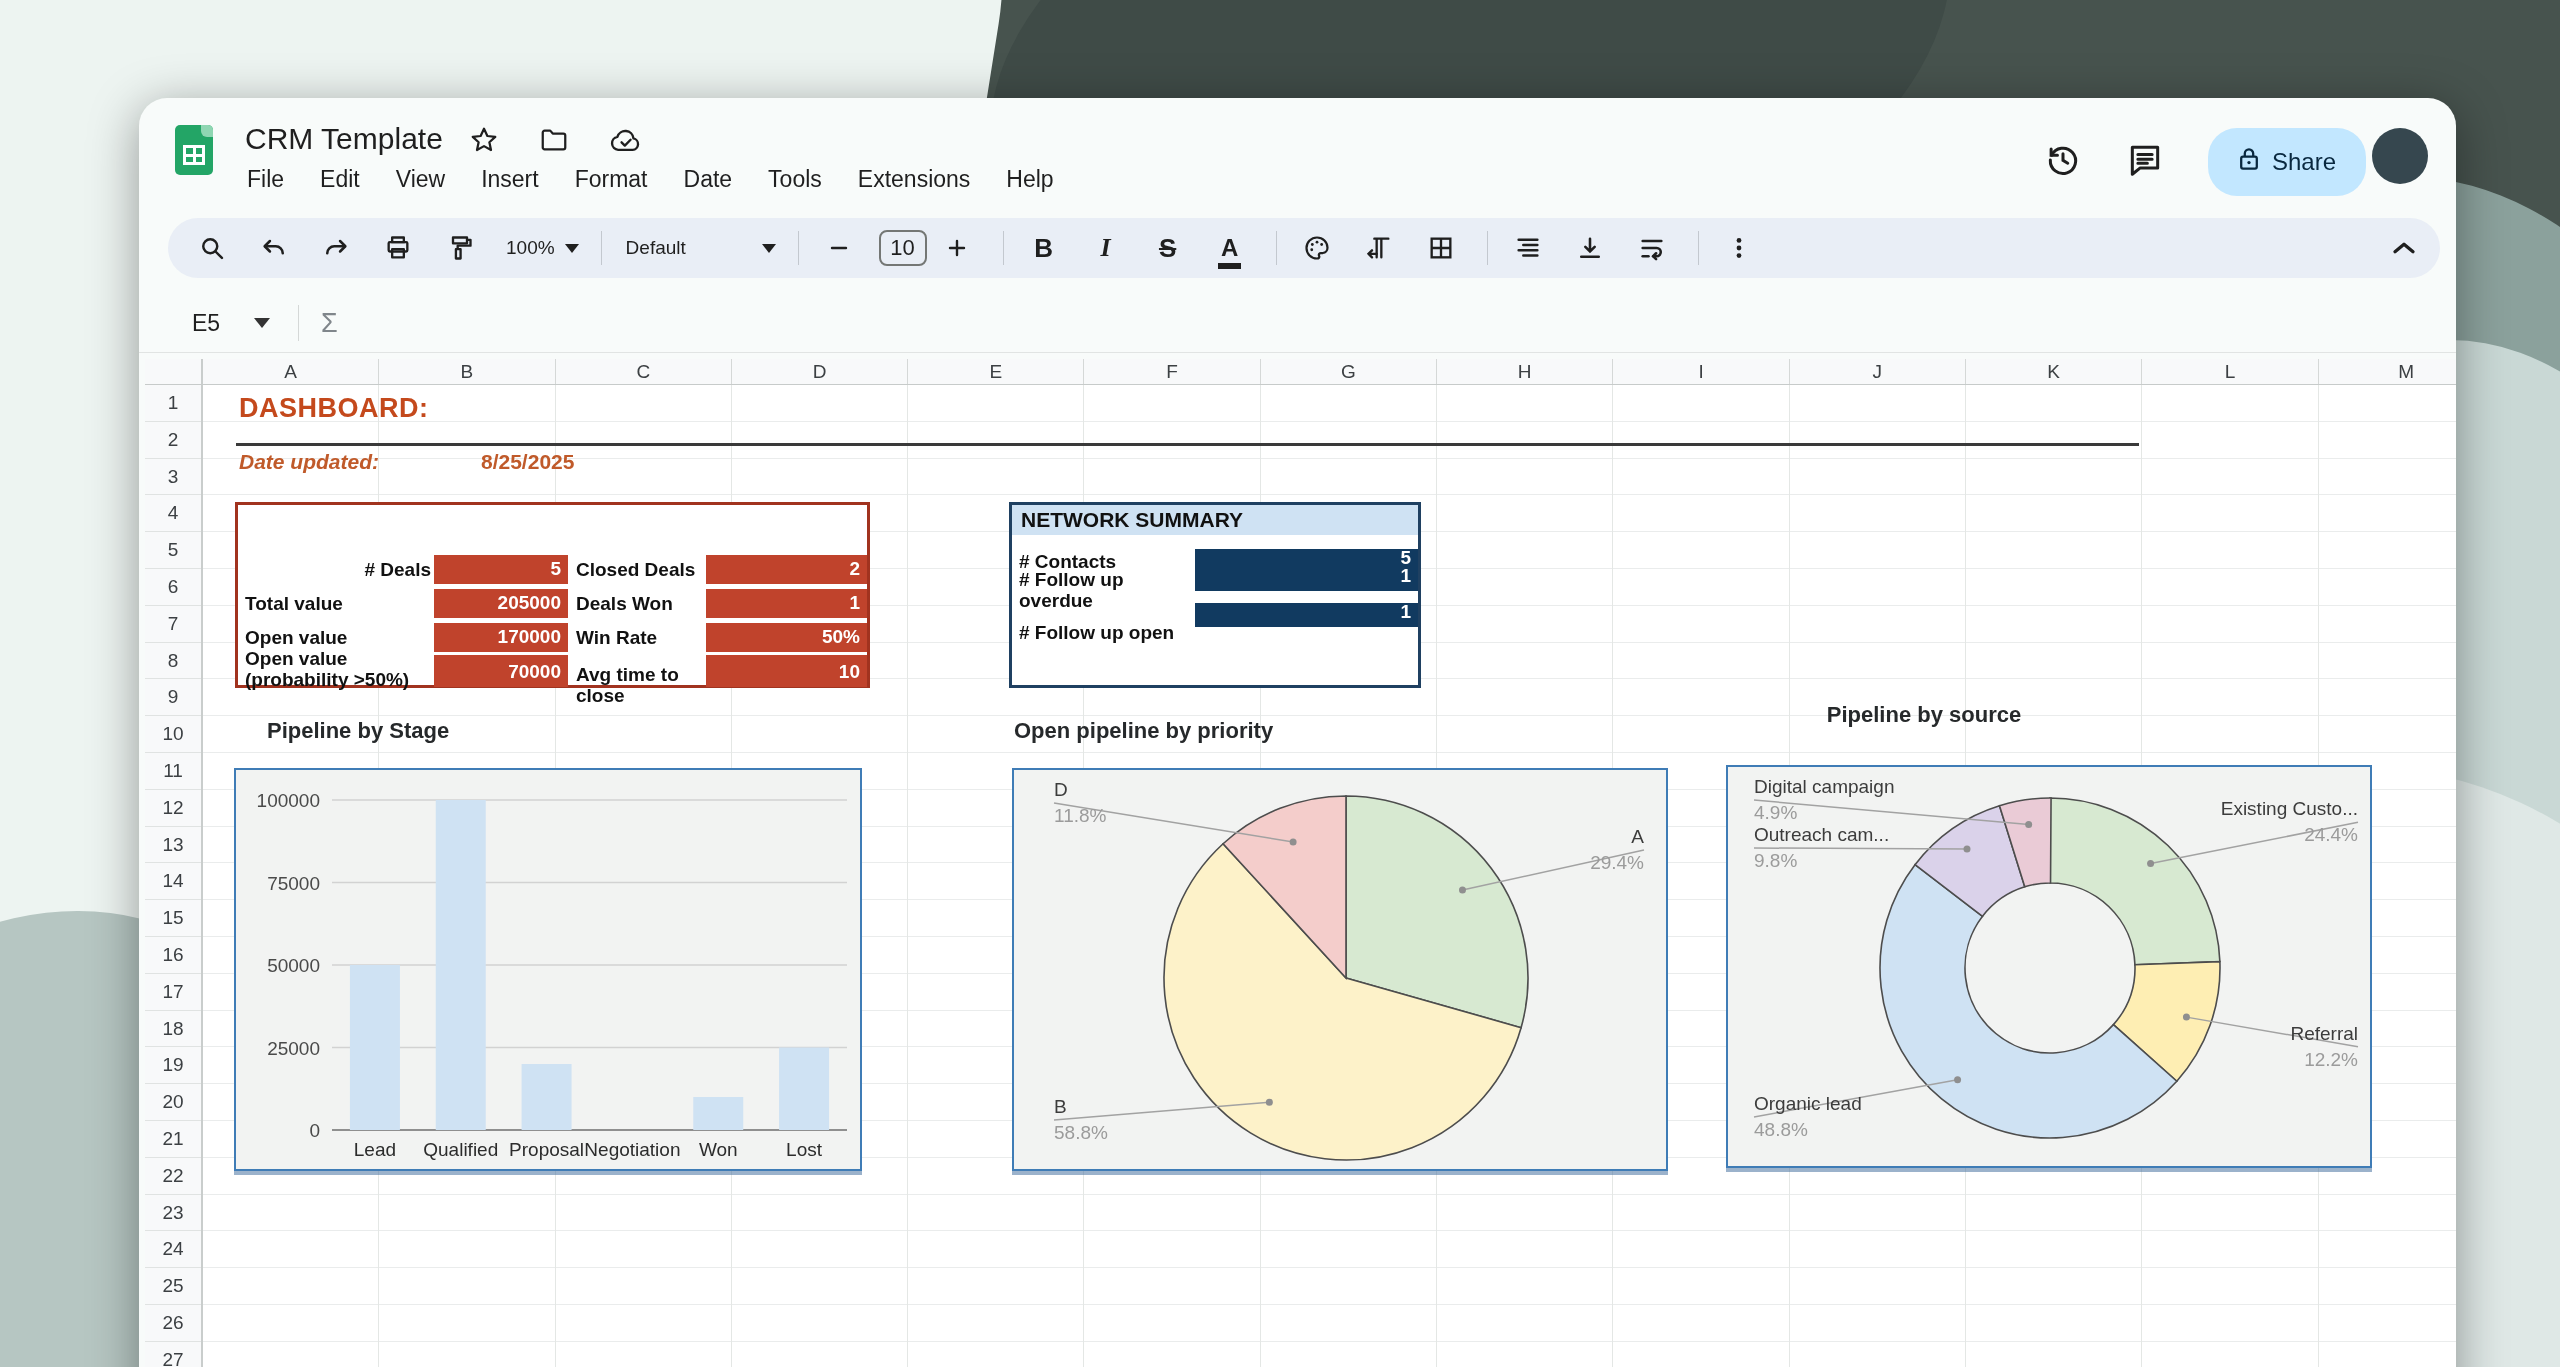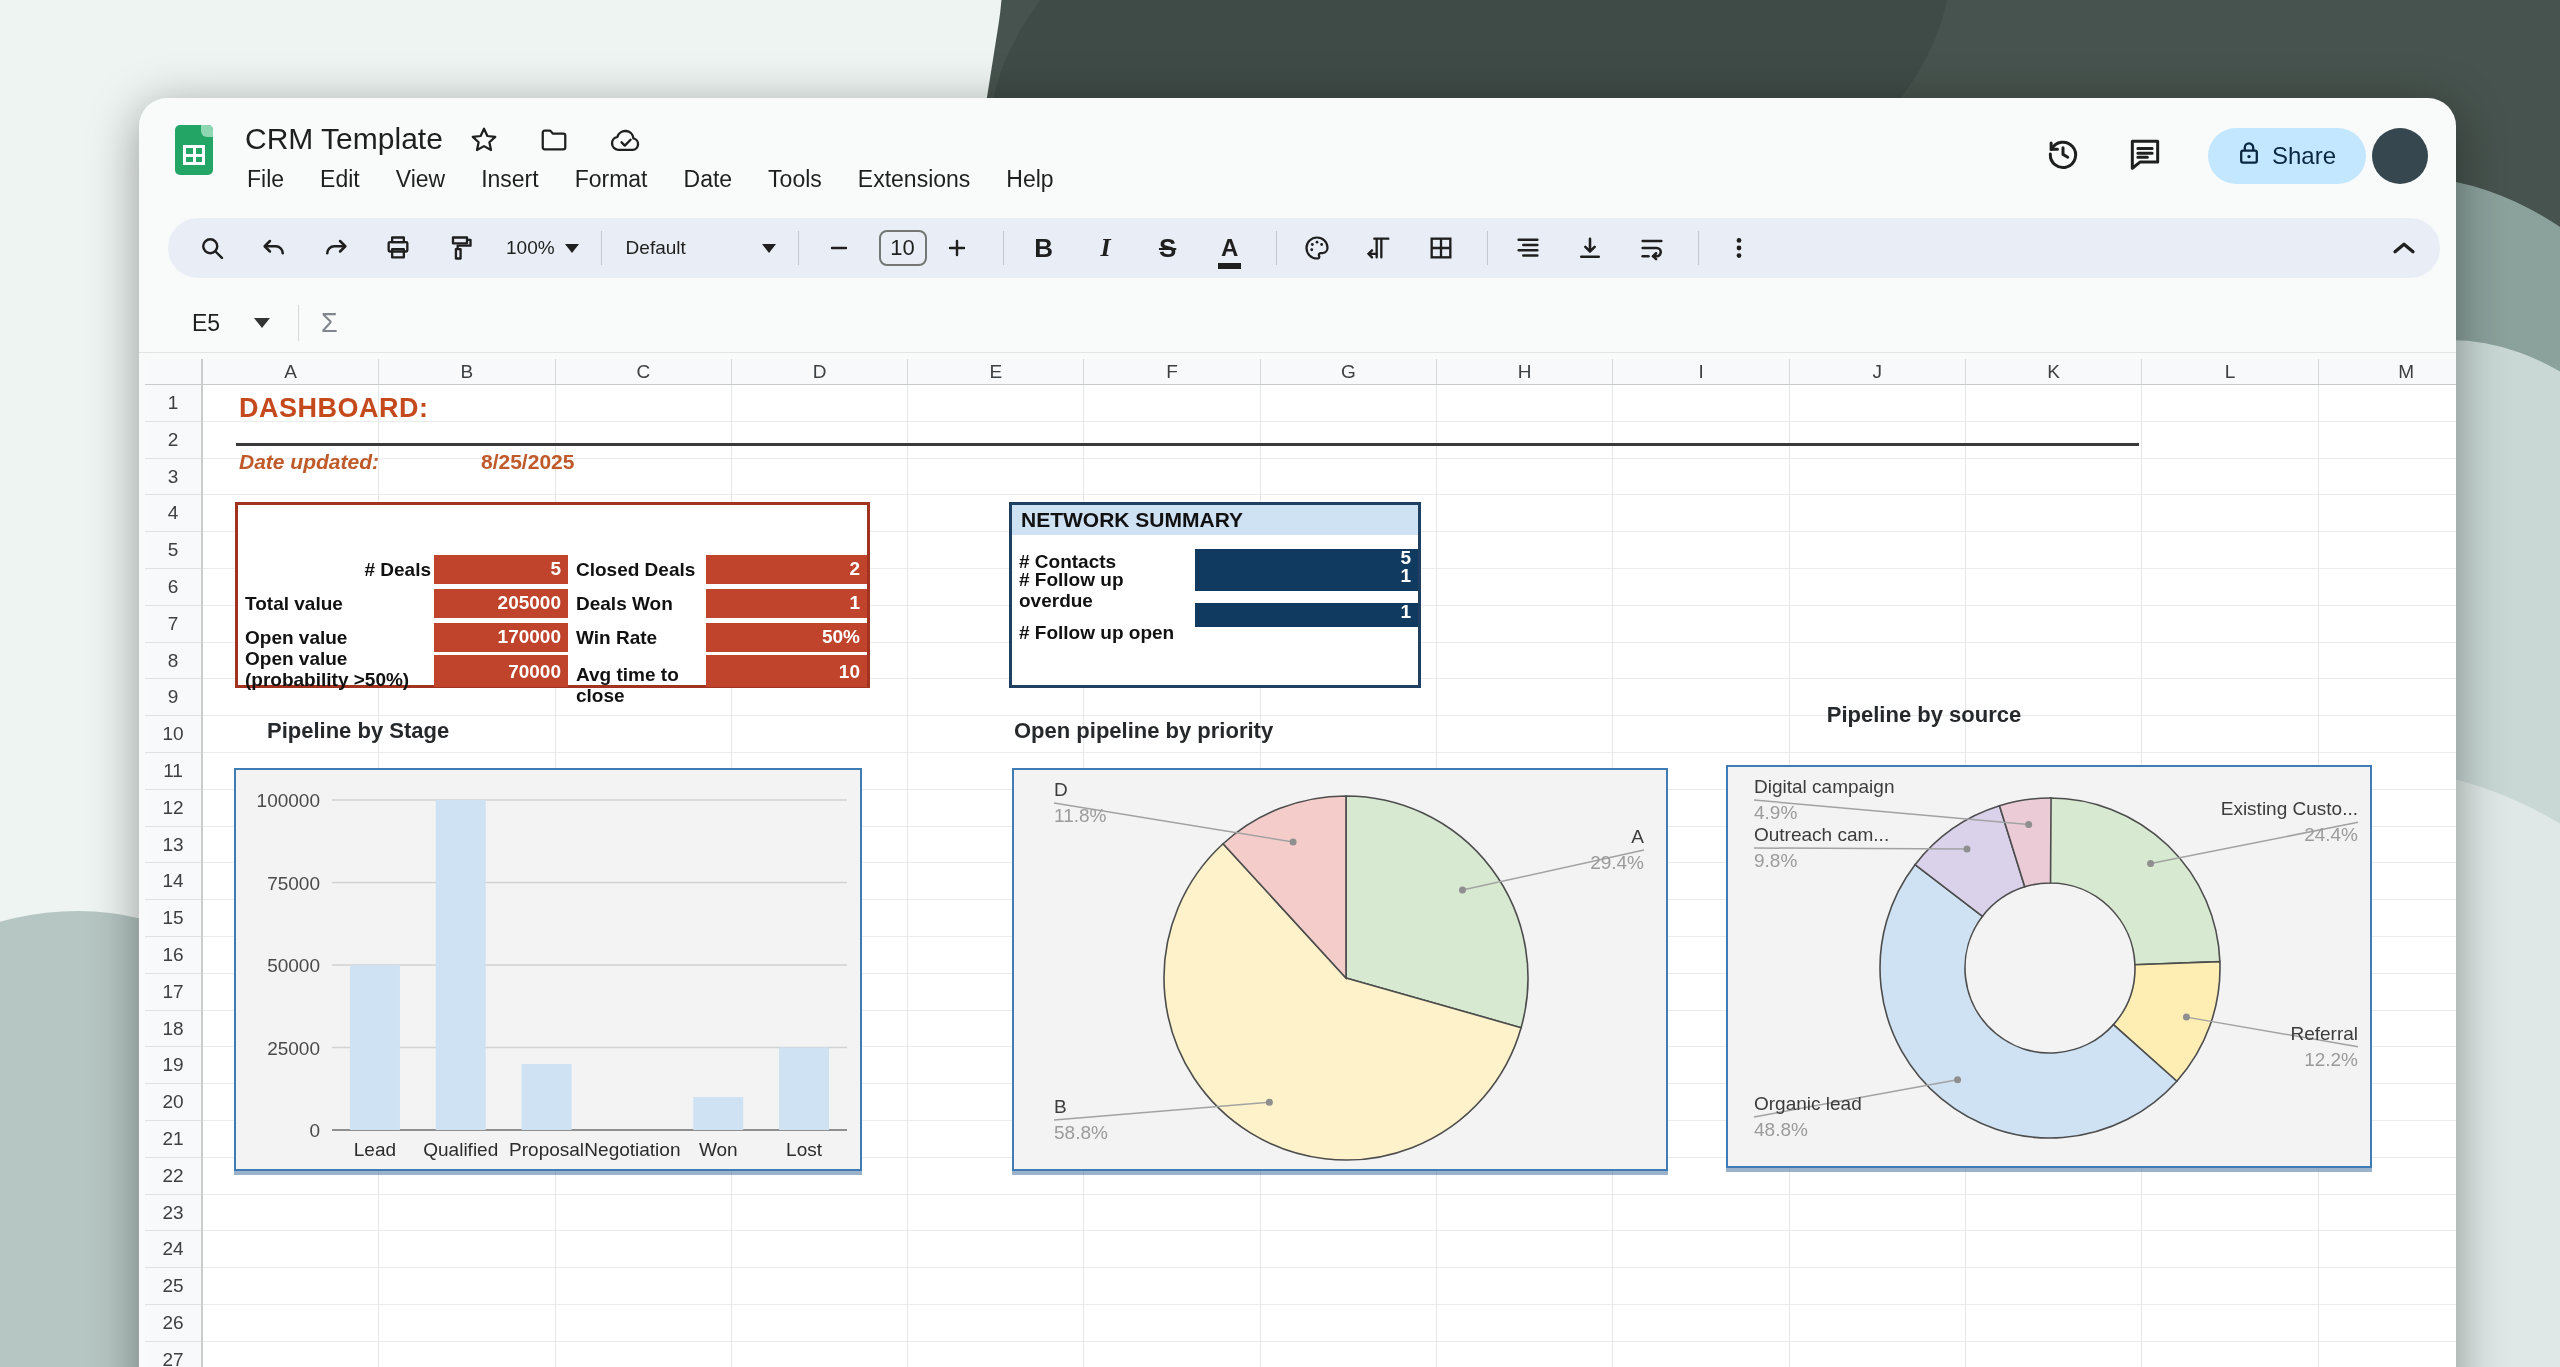--- a/index.html
+++ b/index.html
@@ -31,21 +31,21 @@
         linear-gradient(#fff,#fff) 9.5px 0/3px 20px,
         linear-gradient(#fff,#fff) 19px 0/3px 20px;
       background-repeat:no-repeat; }
   .doc-title { position:absolute; left:106px; top:24px; font-size:30px; color:#1f1f1f; }
   .title-icons { position:absolute; left:330px; top:24px; display:flex; gap:40px; align-items:center; height:36px; }
   .title-icons svg { display:block; }
   .menubar { position:absolute; left:104px; top:66px; display:flex; gap:28px; }
   .menu-item { font-size:23px; color:#1f1f1f; padding:2px 4px; cursor:default; }
   .tb-right { position:absolute; right:90px; top:30px; display:flex; align-items:center; gap:44px; }
   .share-btn { display:flex; align-items:center; gap:12px; background:#c2e7ff; color:#09283f;
-               border-radius:29px; height:56px; padding:0 30px; font-size:24px; font-weight:500; }
+               border-radius:29px; height:68px; padding:0 30px; font-size:24px; font-weight:500; }
   .avatar { position:absolute; right:28px; top:30px; width:56px; height:56px; border-radius:50%; background:#36474f; }
 
   
   .toolbar { position:absolute; left:29px; top:120px; width:2272px; height:60px; background:#e9eef6;
              border-radius:30px; display:flex; align-items:center; padding-left:22px; }
   .tb-item { width:44px; height:44px; display:flex; align-items:center; justify-content:center;
              border-radius:8px; color:#1f1f1f; flex:0 0 auto; margin-right:18px; }
   .tb-text { font-size:19px; color:#1f1f1f; display:flex; align-items:center; gap:10px; margin:0 16px 0 6px; flex:0 0 auto; }
   .tb-divider { width:1px; height:34px; background:#c3c8cf; margin:0 18px 0 6px; flex:0 0 auto; }
   .caret-down { width:0; height:0; border-left:7px solid transparent; border-right:7px solid transparent; border-top:9px solid #1f1f1f; }

